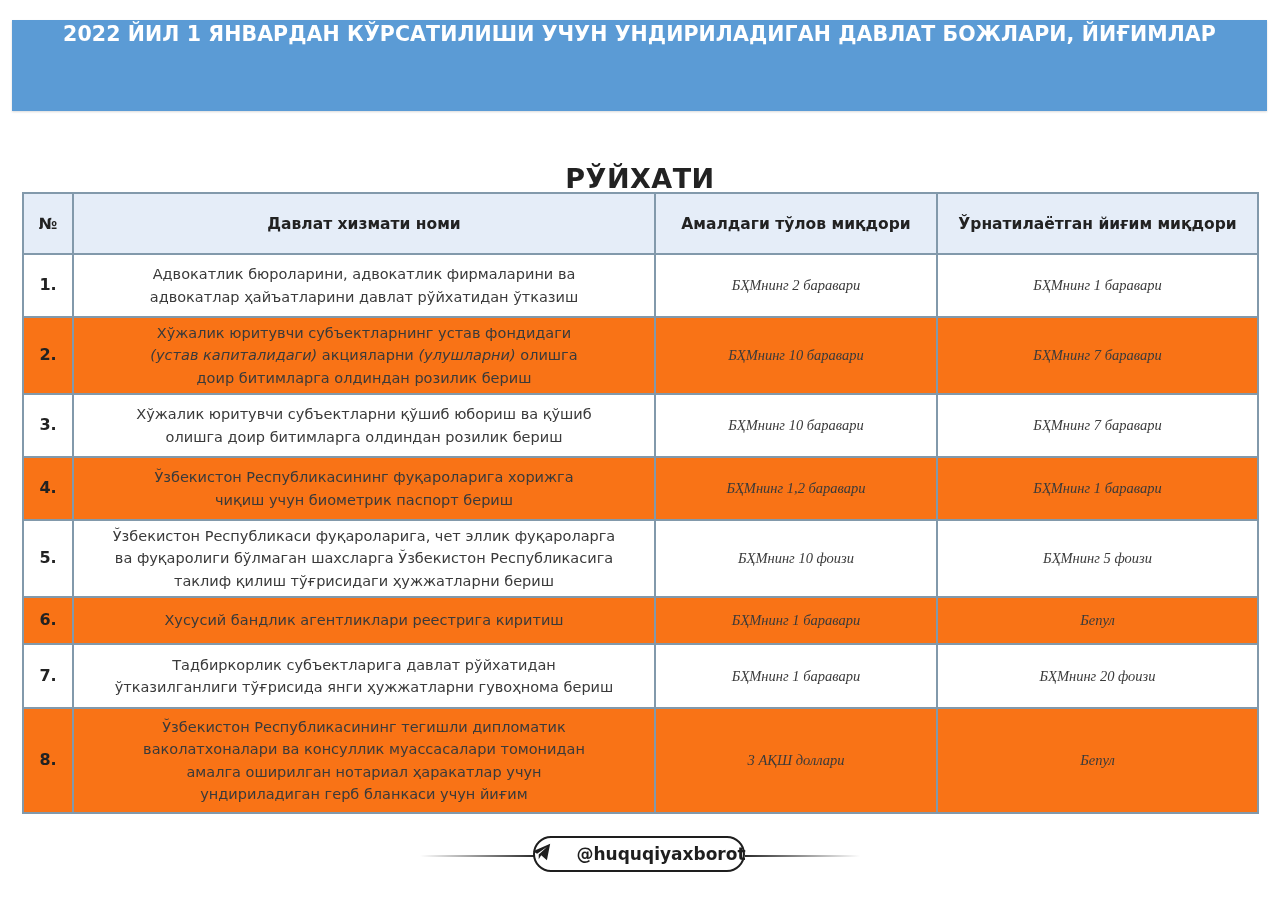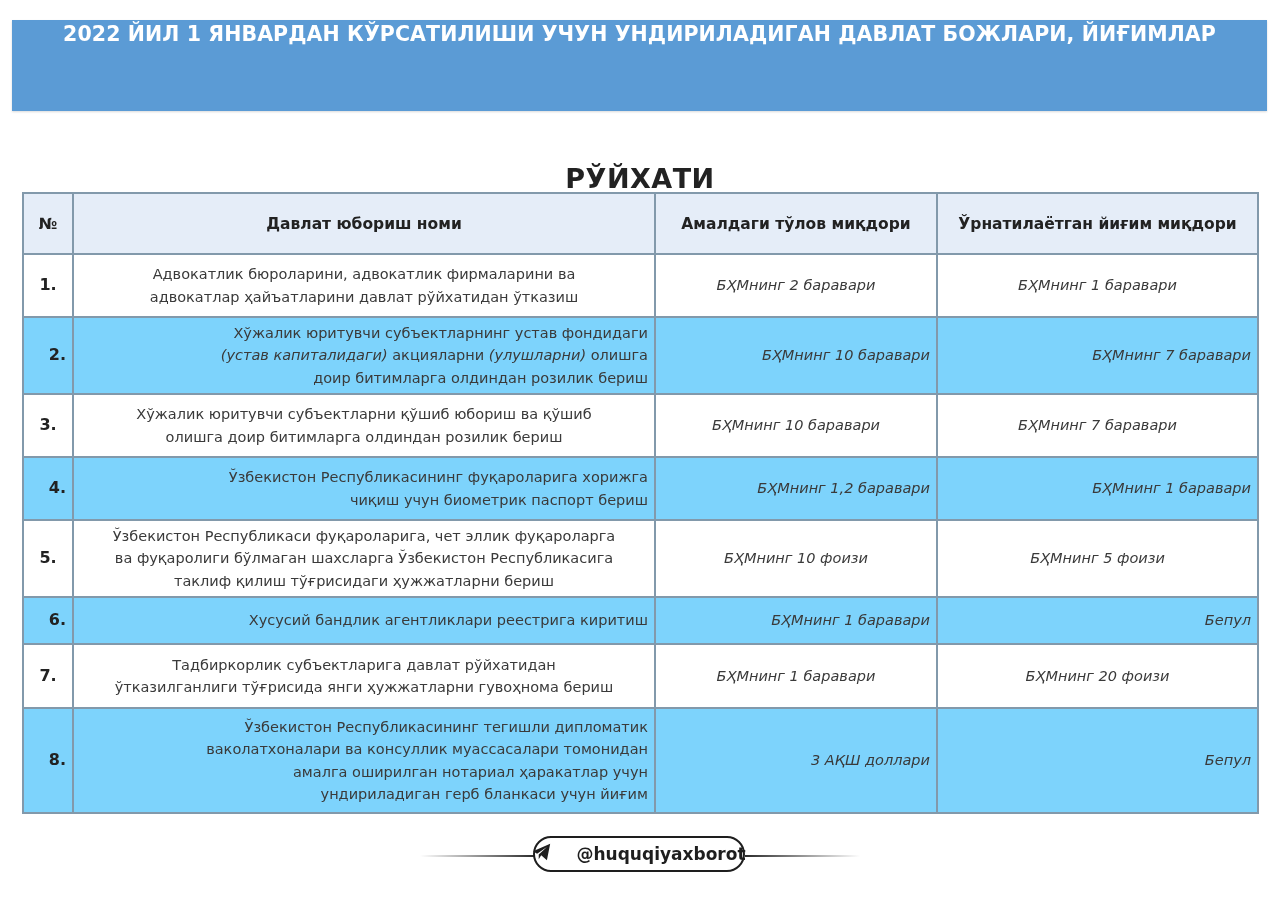--- a/index.html
+++ b/index.html
@@ -24,22 +24,22 @@
       border: 2px solid #8299ab;
     }
     table.grid th, table.grid td {
       border: 2px solid #8299ab; text-align: center; vertical-align: middle; padding: 0 6px;
     }
     table.grid th {
       background: #e5edf8; color: #222222; font-weight: bold; font-size: 15.5px; height: 59px;
     }
     table.grid td { font-size: 14.5px; line-height: 22.5px; color: #3a3a3a; }
     table.grid td.num { font-weight: bold; font-size: 16px; color: #222222; }
-    table.grid td.amt { font-style: italic; color: #3a3a3a; }
-    tr.alt td { background: #7dd3fc; text-align: right; }
+    table.grid td.amt { font-style: italic; color: #3a3a3a; font-family: Liberation Serif, serif; }
+    tr.alt td { background: #f97316; }
     tr.plain td { background: #ffffff; }
     .footer {
       position: absolute; left: 420px; top: 836px; width: 440px; height: 40px;
     }
     .footer .line {
       position: absolute; top: 19px; height: 2px; background: linear-gradient(90deg, rgba(40,40,40,0), #2a2a2a);
     }
     .footer .line.left { left: 0; width: 115px; }
     .footer .line.right { right: 0; width: 115px; background: linear-gradient(90deg, #2a2a2a, rgba(40,40,40,0)); }
     .pill {
@@ -62,21 +62,21 @@
 <table class="grid">
   <colgroup>
     <col style="width:50px">
     <col style="width:582px">
     <col style="width:282px">
     <col style="width:321px">
   </colgroup>
   <thead>
     <tr>
       <th>№</th>
-      <th>Давлат юбориш номи</th>
+      <th>Давлат хизмати номи</th>
       <th>Амалдаги тўлов миқдори</th>
       <th>Ўрнатилаётган йиғим миқдори</th>
     </tr>
   </thead>
   <tbody id="tbody">
       <tr class="plain" style="height: 63px;">
         <td class="num">1.</td>
         <td>
           <div>Адвокатлик бюроларини, адвокатлик фирмаларини ва</div>
           <div>адвокатлар ҳайъатларини давлат рўйхатидан ўтказиш</div>

